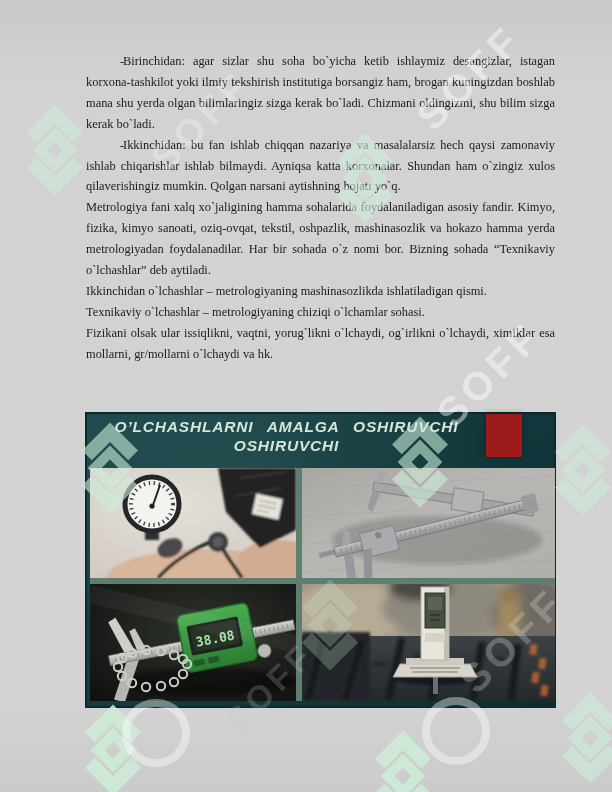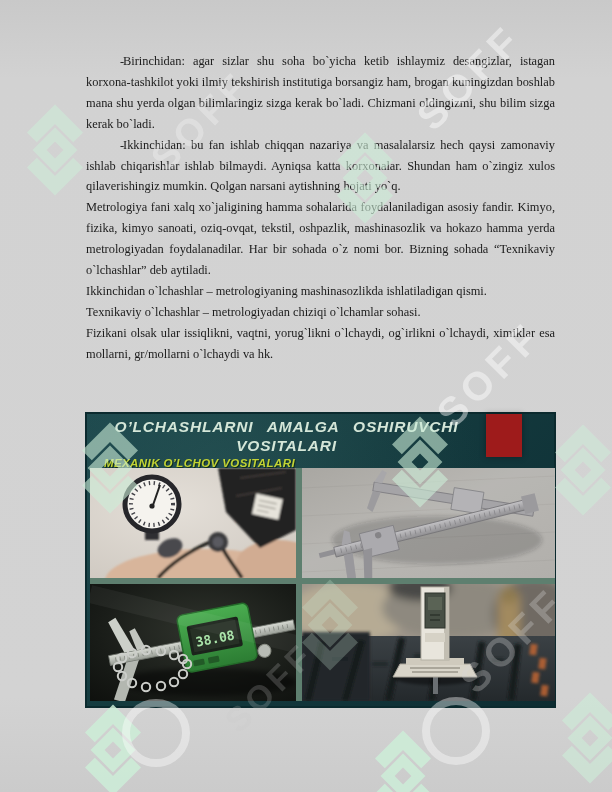--- a/index.html
+++ b/index.html
@@ -64,31 +64,30 @@
       <path d="M10 95 L50 135 L90 95 L76 81 L50 107 L24 81 Z"></path>
     </g>
   </symbol>
 </svg>
 
 <div id="doc-text">
     <div class="para has-bullet"><span class="bullet">-</span><span class="ptext">Birinchidan: agar sizlar shu soha bo`yicha ketib ishlaymiz desangizlar, istagan korxona-tashkilot yoki ilmiy tekshirish institutiga borsangiz ham, brogan kuningizdan boshlab mana shu yerda olgan bilimlaringiz sizga kerak bo`ladi. Chizmani oldingizmi, shu bilim sizga kerak bo`ladi.</span></div>
     <div class="para has-bullet"><span class="bullet">-</span><span class="ptext">Ikkinchidan: bu fan ishlab chiqqan nazariya va masalalarsiz hech qaysi zamonaviy ishlab chiqarishlar ishlab bilmaydi. Ayniqsa katta korxonalar. Shundan ham o`zingiz xulos qilaverishingiz mumkin. Qolgan narsani aytishning hojati yo`q.</span></div>
     <div class="para"><span class="ptext">Metrologiya fani xalq xo`jaligining hamma sohalarida foydalaniladigan asosiy fandir. Kimyo, fizika, kimyo sanoati, oziq-ovqat, tekstil, oshpazlik, mashinasozlik va hokazo hamma yerda metrologiyadan foydalanadilar. Har bir sohada o`z nomi bor. Bizning sohada “Texnikaviy o`lchashlar” deb aytiladi.</span></div>
     <div class="para"><span class="ptext">Ikkinchidan o`lchashlar – metrologiyaning mashinasozlikda ishlatiladigan qismi.</span></div>
-    <div class="para"><span class="ptext">Texnikaviy o`lchashlar – metrologiyadan chiziqi o`lchamlar sohasi.</span></div>
+    <div class="para"><span class="ptext">Texnikaviy o`lchashlar – metrologiyaning chiziqi o`lchamlar sohasi.</span></div>
     <div class="para"><span class="ptext">Fizikani olsak ular issiqlikni, vaqtni, yorug`likni o`lchaydi, og`irlikni o`lchaydi, ximiklar esa mollarni, gr/mollarni o`lchaydi va hk.</span></div>
   </div>
 
 <div id="figure">
   <div id="fig-title">
     <div class="t1">O’LCHASHLARNI AMALGA OSHIRUVCHI</div>
-    <div class="t2">VOSITALARI</div>
+    <div class="t2">OSHIRUVCHI</div>
   </div>
   <div id="red-block"></div>
-  <div id="fig-subtitle">MEXANIK O’LCHOV VOSITALARI</div>
 
   <div id="photo-grid">
 
     <div class="photo photo-tl">
       <svg viewBox="0 0 206 110" preserveAspectRatio="none">
         <defs>
           <filter id="blA">
               <feGaussianBlur stdDeviation="1"></feGaussianBlur>
             </filter>
           <radialGradient id="bgA" cx="40%" cy="35%" r="80%">

